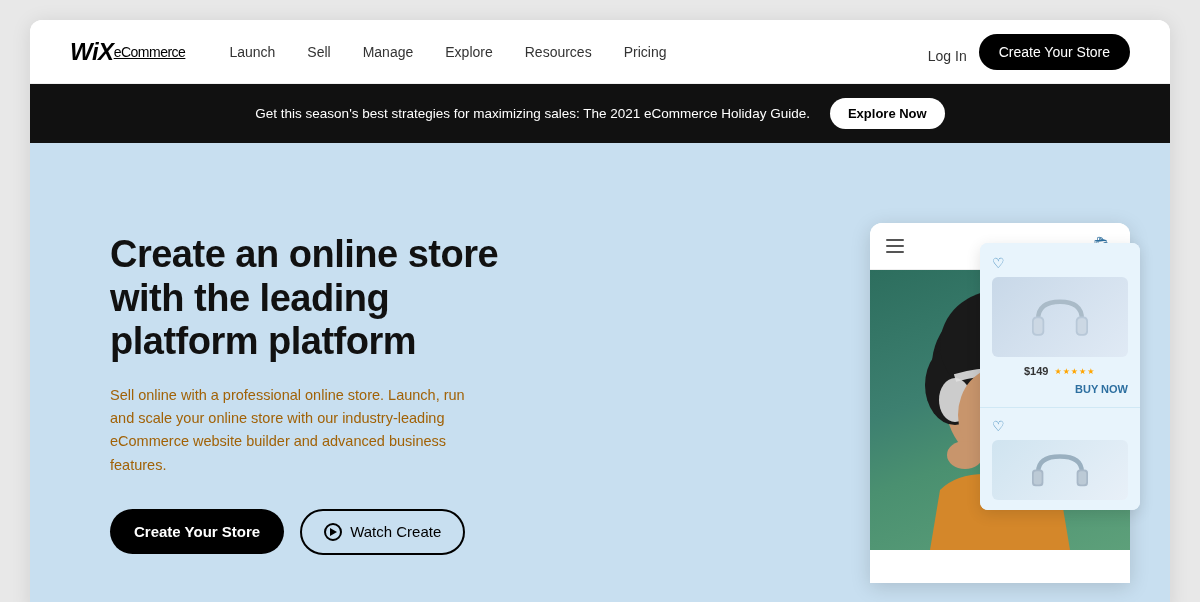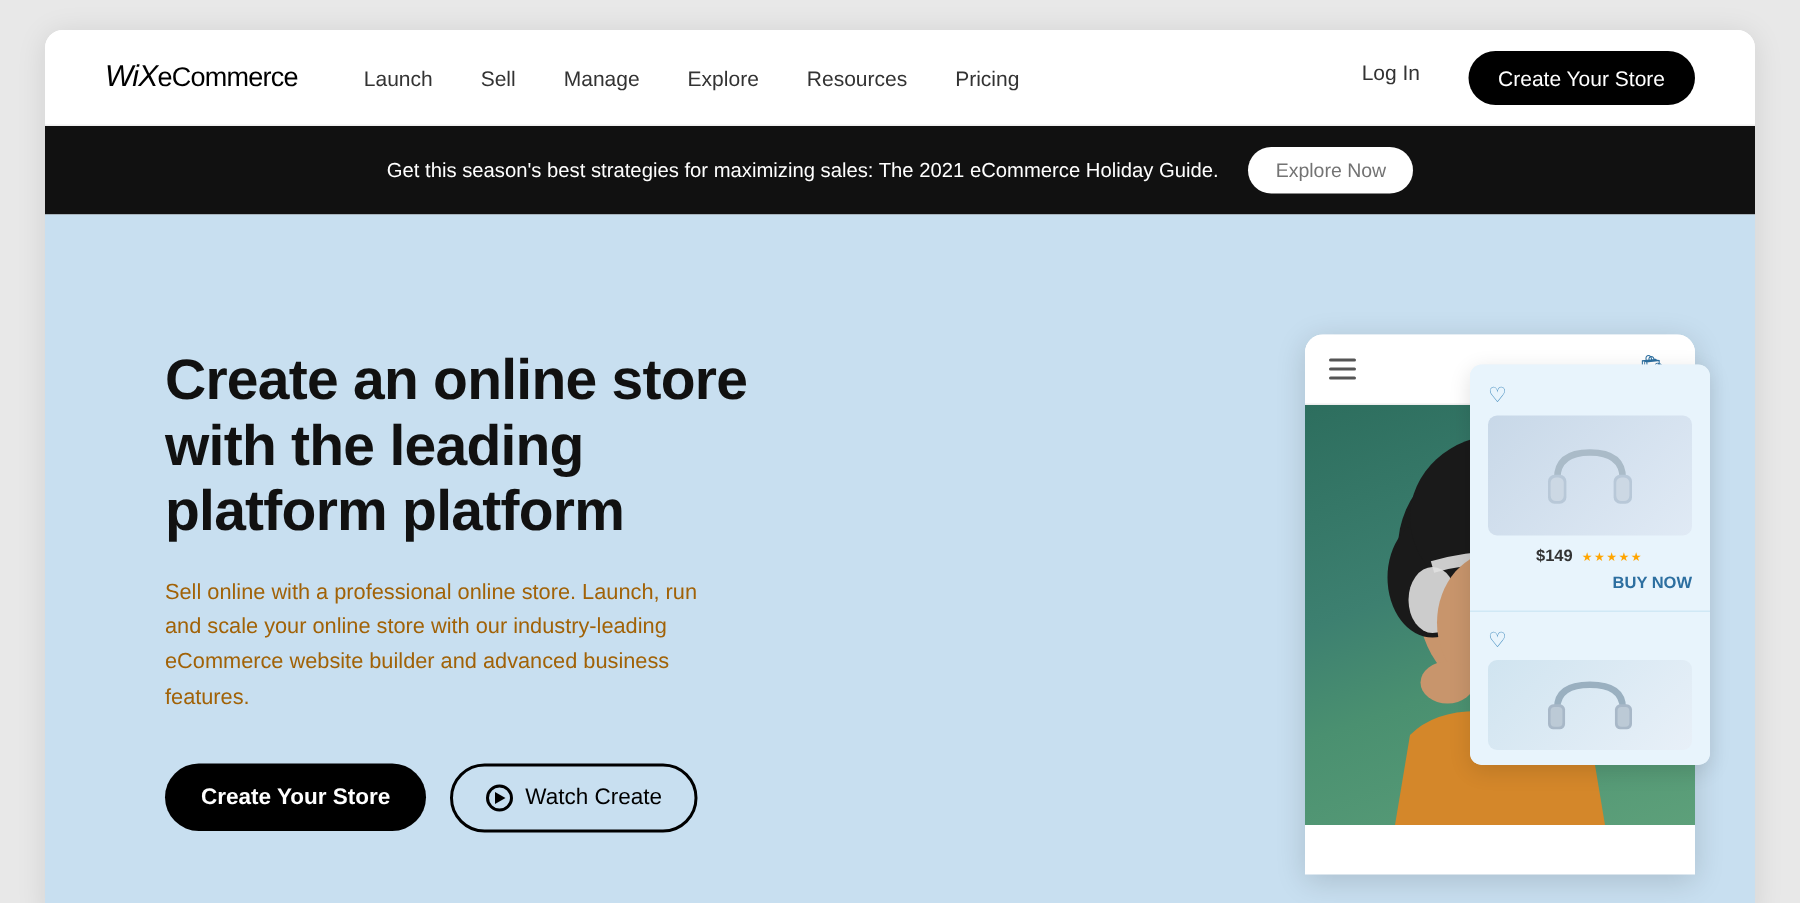--- a/index.html
+++ b/index.html
@@ -42,49 +42,50 @@
       display: flex;
       align-items: center;
       gap: 0;
       font-size: 18px;
       font-weight: 700;
       color: #000;
       letter-spacing: -0.5px;
     }
 
     .logo-wix {
-      font-weight: 400;
+      font-weight: 700;
       font-style: italic;
-      font-size: 20px;
+      font-size: 24px;
     }
 
     .logo-ecommerce {
       font-weight: 400;
-      font-size: 18px;
+      font-size: 14px;
+      text-decoration: underline;
     }
 
     .nav {
       display: flex;
       align-items: center;
       gap: 8px;
     }
 
     .nav-item {
       padding: 6px 12px;
       font-size: 14px;
       color: #333;
       cursor: pointer;
       border-radius: 4px;
       white-space: nowrap;
     }
 
     .header-right {
       display: flex;
-      align-items: flex-start;
-      gap: 20px;
+      align-items: flex-end;
+      gap: 0;
     }
 
     .login-btn {
       font-size: 14px;
       color: #333;
       cursor: pointer;
       padding: 6px 12px;
       border-radius: 4px;
     }
 
@@ -111,26 +112,26 @@
       padding: 14px 20px;
     }
 
     .banner-text {
       font-size: 13.5px;
       color: #fff;
     }
 
     .explore-btn {
       background: #fff;
-      color: #737373;
+      color: #000000;
       border: none;
       border-radius: 50px;
       padding: 8px 18px;
       font-size: 13px;
-      font-weight: 400;
+      font-weight: 700;
       cursor: pointer;
       white-space: nowrap;
     }
 
     
     .hero {
       background: #c8dff0;
       padding: 60px 60px 0 80px;
       display: flex;
       align-items: flex-start;

